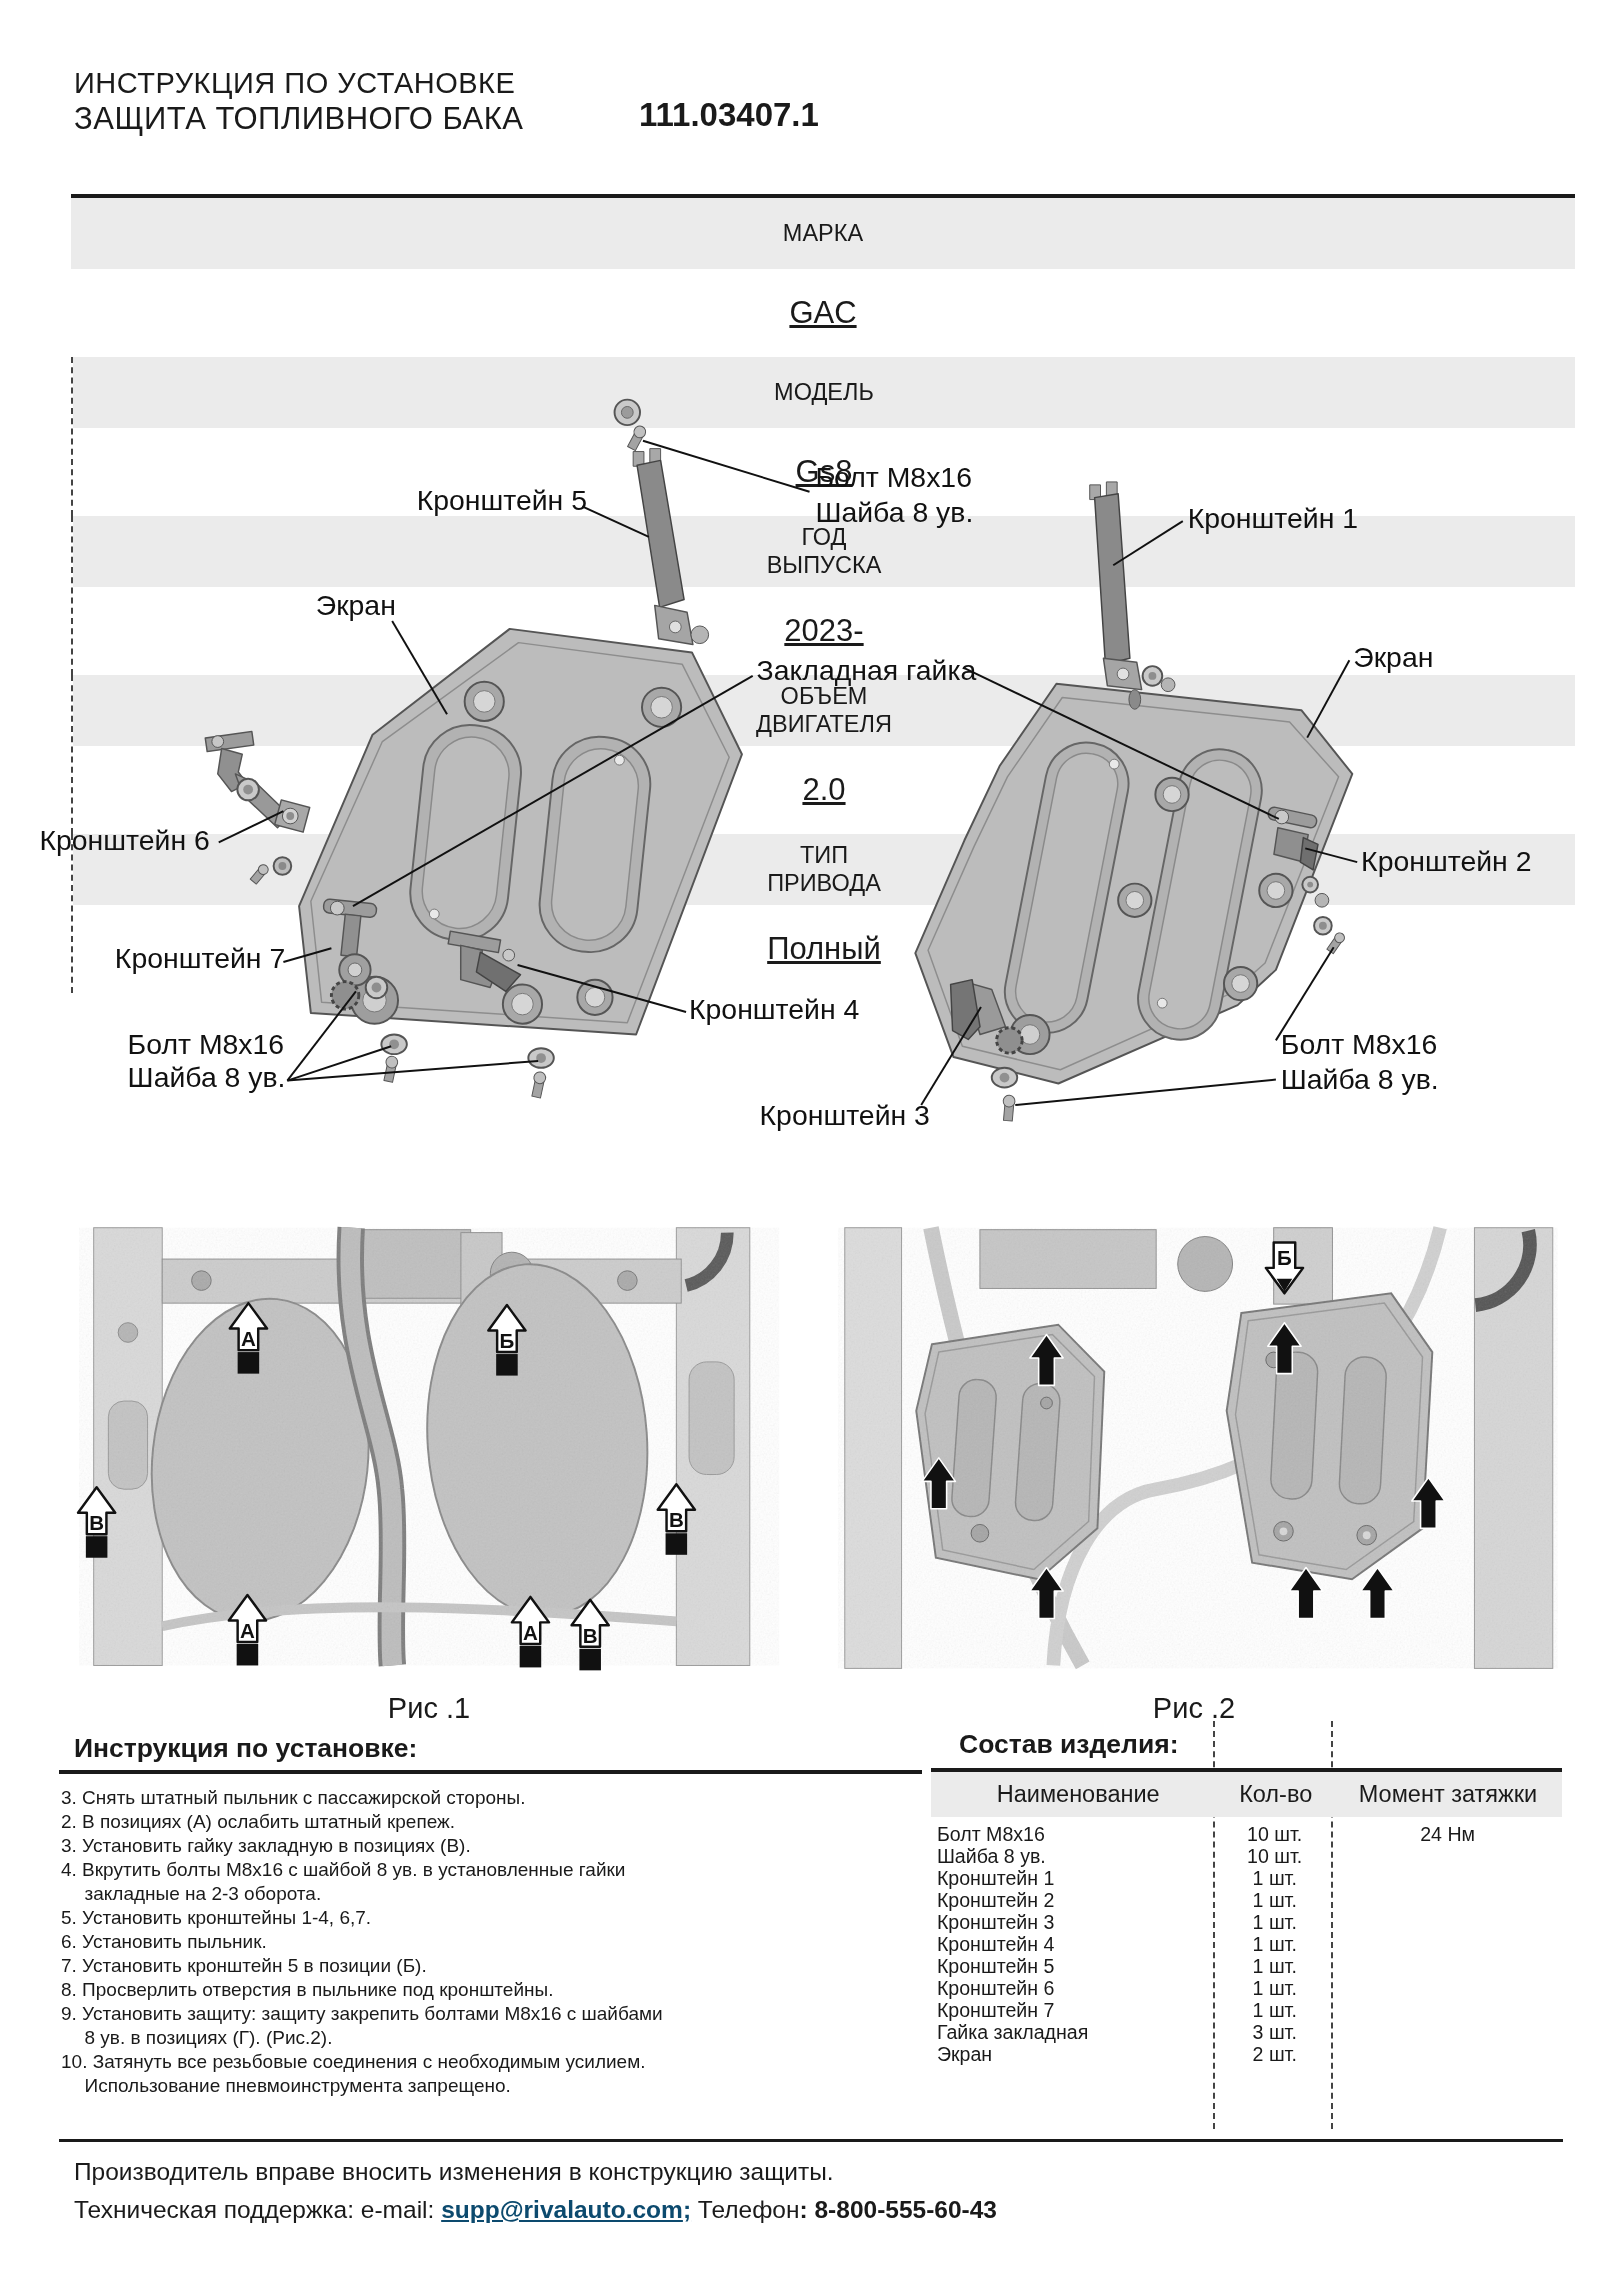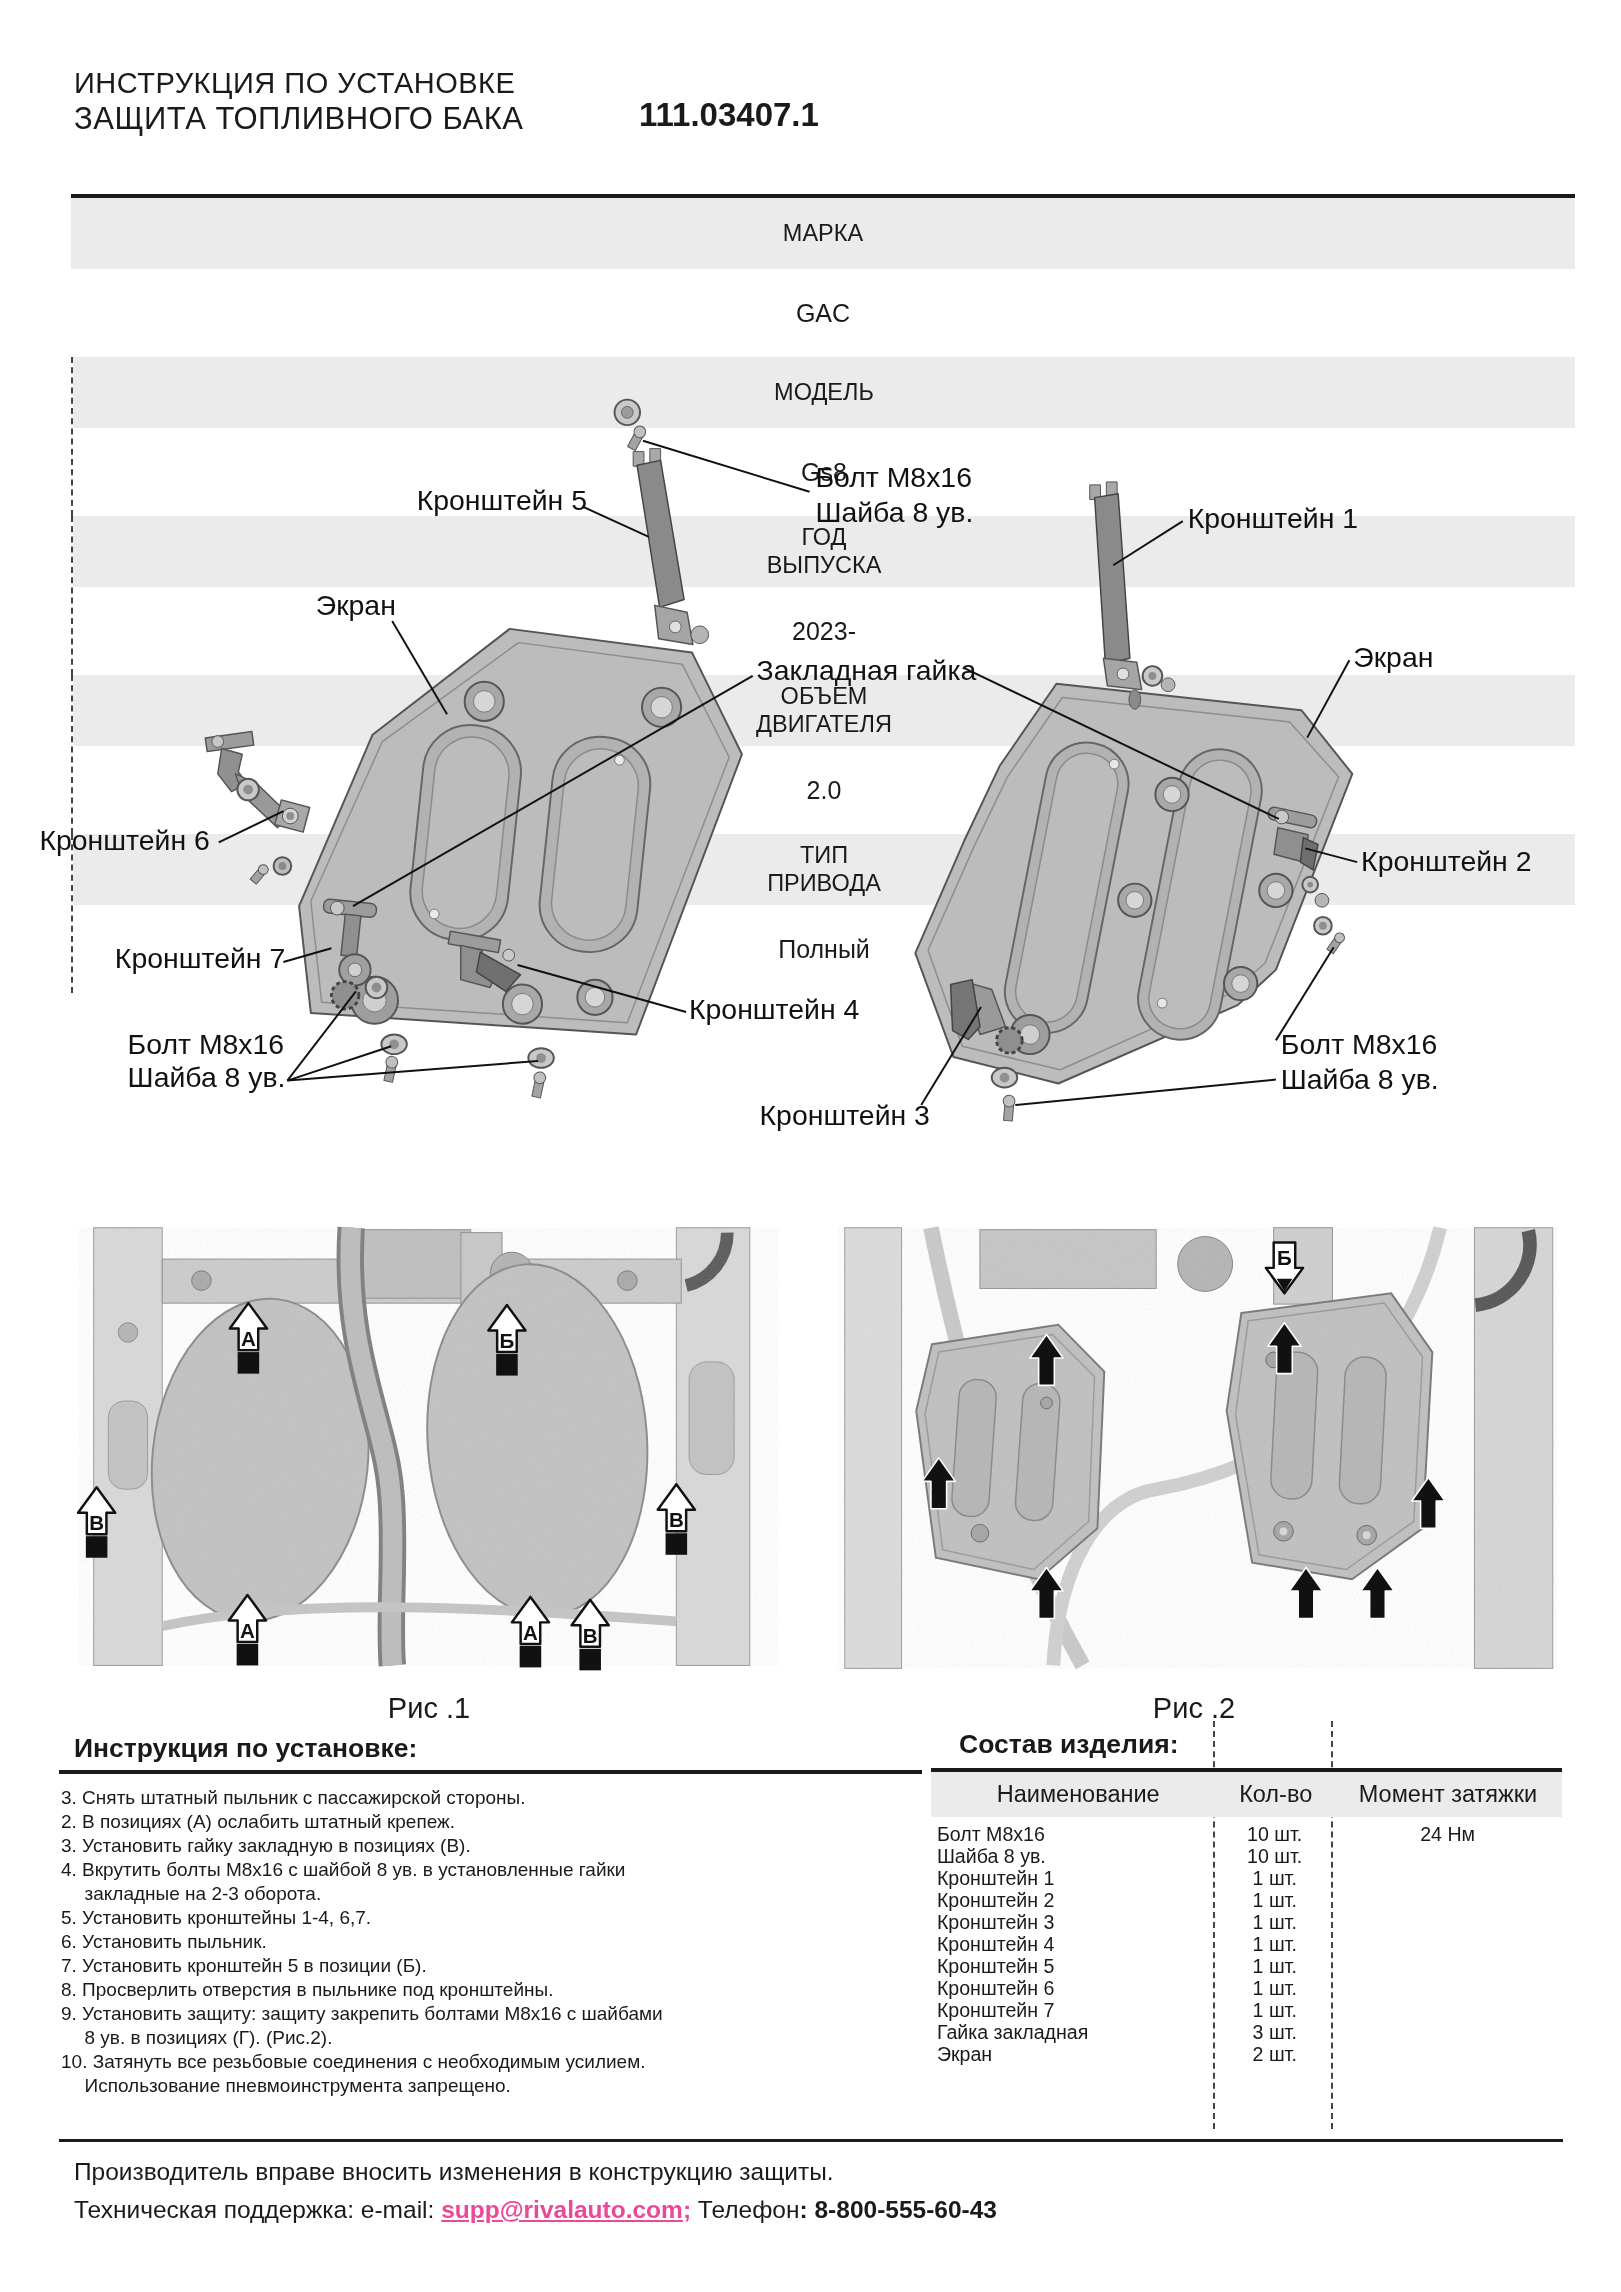--- a/index.html
+++ b/index.html
@@ -10,21 +10,21 @@
   .abs{position:absolute;}
   
   .title1{left:74px;top:67px;font-size:29px;letter-spacing:0.5px;}
   .title2{left:74px;top:101px;font-size:31px;font-weight:normal;letter-spacing:0.5px;}
   .partnum{left:639px;top:96px;font-size:33px;font-weight:bold;}
   
   .spec{left:71px;top:194px;width:1504px;border-top:4.9px solid #1a1a1a;display:flex;flex-direction:column;}
   .spec-col{flex:1 1 0;display:flex;flex-direction:column;}
   .spec-col + .spec-col{border-left:2px dashed #444;}
   .spec-label{height:71px;background:#ebebeb;display:flex;flex-direction:column;justify-content:center;align-items:center;font-size:23.5px;line-height:27.4px;text-align:center;}
-  .spec-value{height:88px;display:flex;justify-content:center;align-items:center;font-size:25px;}
+  .spec-value{height:88px;display:flex;justify-content:center;align-items:center;font-size:31px;text-decoration:underline;}
   
   .caption{width:216px;text-align:center;font-size:29px;}
   
   .inst-title{left:74px;top:1733px;font-size:26.5px;font-weight:bold;}
   .inst-rule{left:59px;top:1770px;width:863px;height:3.9px;background:#1a1a1a;}
   .inst-list{left:61px;top:1786px;width:882px;font-size:19px;line-height:24px;}
   .inst-list .cont{padding-left:23.5px;}
   
   .parts-title{left:959px;top:1729px;font-size:26.5px;font-weight:bold;}
   .parts-rule{left:931px;top:1768px;width:631px;height:3.9px;background:#1a1a1a;}
@@ -35,21 +35,21 @@
   .parts-rows{left:931px;top:1823px;width:631px;font-size:19.6px;line-height:22px;}
   .p-row{display:flex;}
   .p-name{width:282px;padding-left:5.9px;}
   .p-qty{width:118px;text-align:center;}
   .p-tq{width:231px;text-align:center;}
   .vdash{width:0;border-left:2px dashed #444;top:1721px;height:408px;}
   
   .divider{left:59px;top:2139px;width:1504px;height:2.9px;background:#1a1a1a;}
   .foot1{left:74px;top:2158px;font-size:24.5px;}
   .foot2{left:74px;top:2196px;font-size:24.5px;}
-  .email{color:#ec4899;font-weight:bold;text-decoration:underline;}
+  .email{color:#0c4a6e;font-weight:bold;text-decoration:underline;}
   .phone{font-weight:bold;}
   svg text{font-family:"Liberation Sans",sans-serif;}
   .dlabel{font-size:29px;fill:#111;}
   .mletter{font-size:21px;font-weight:bold;fill:#111;}
 </style>
 </head>
 <body>
 
 <div class="abs title1">ИНСТРУКЦИЯ ПО УСТАНОВКЕ</div>
 <div class="abs title2">ЗАЩИТА ТОПЛИВНОГО БАКА</div>

